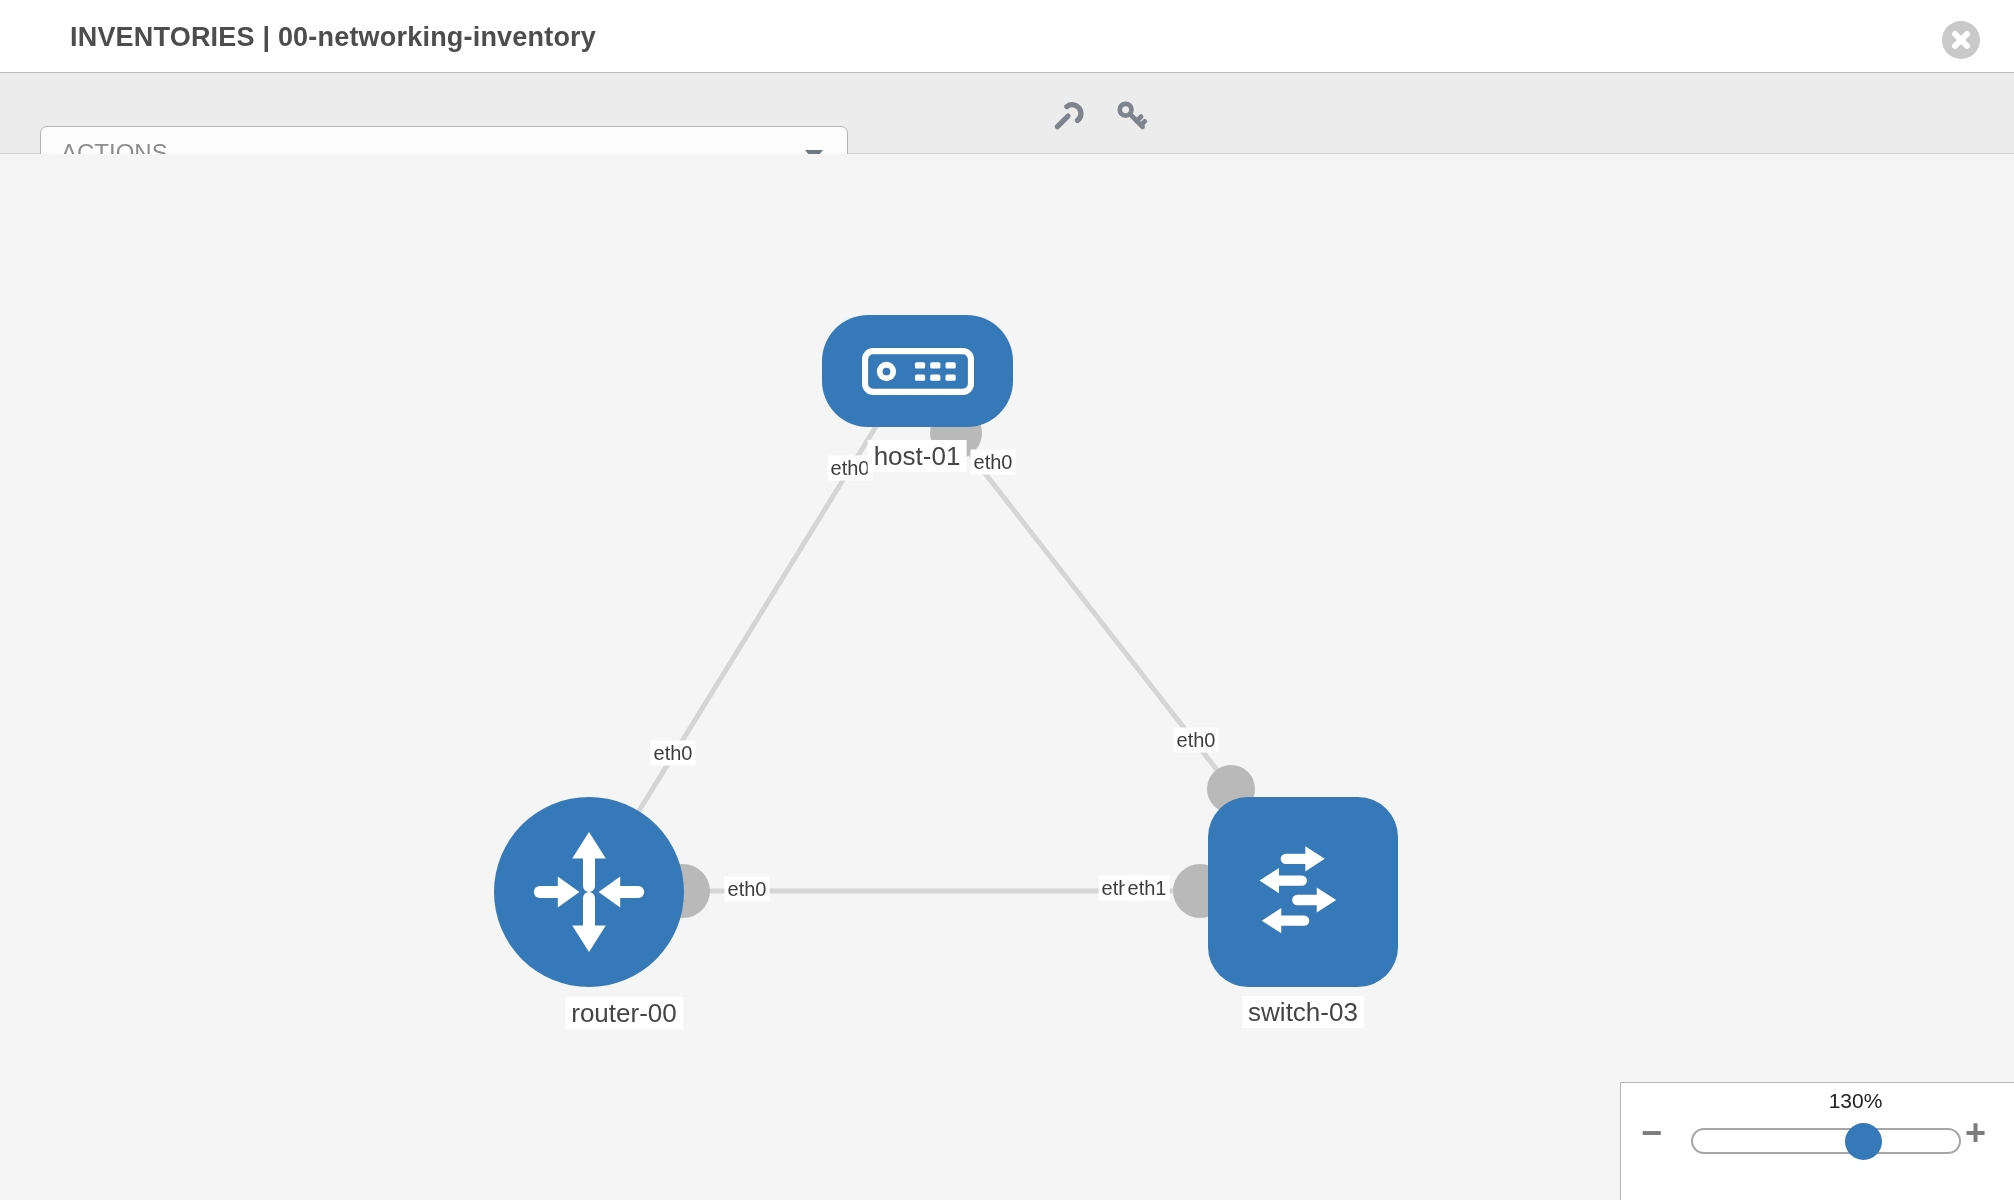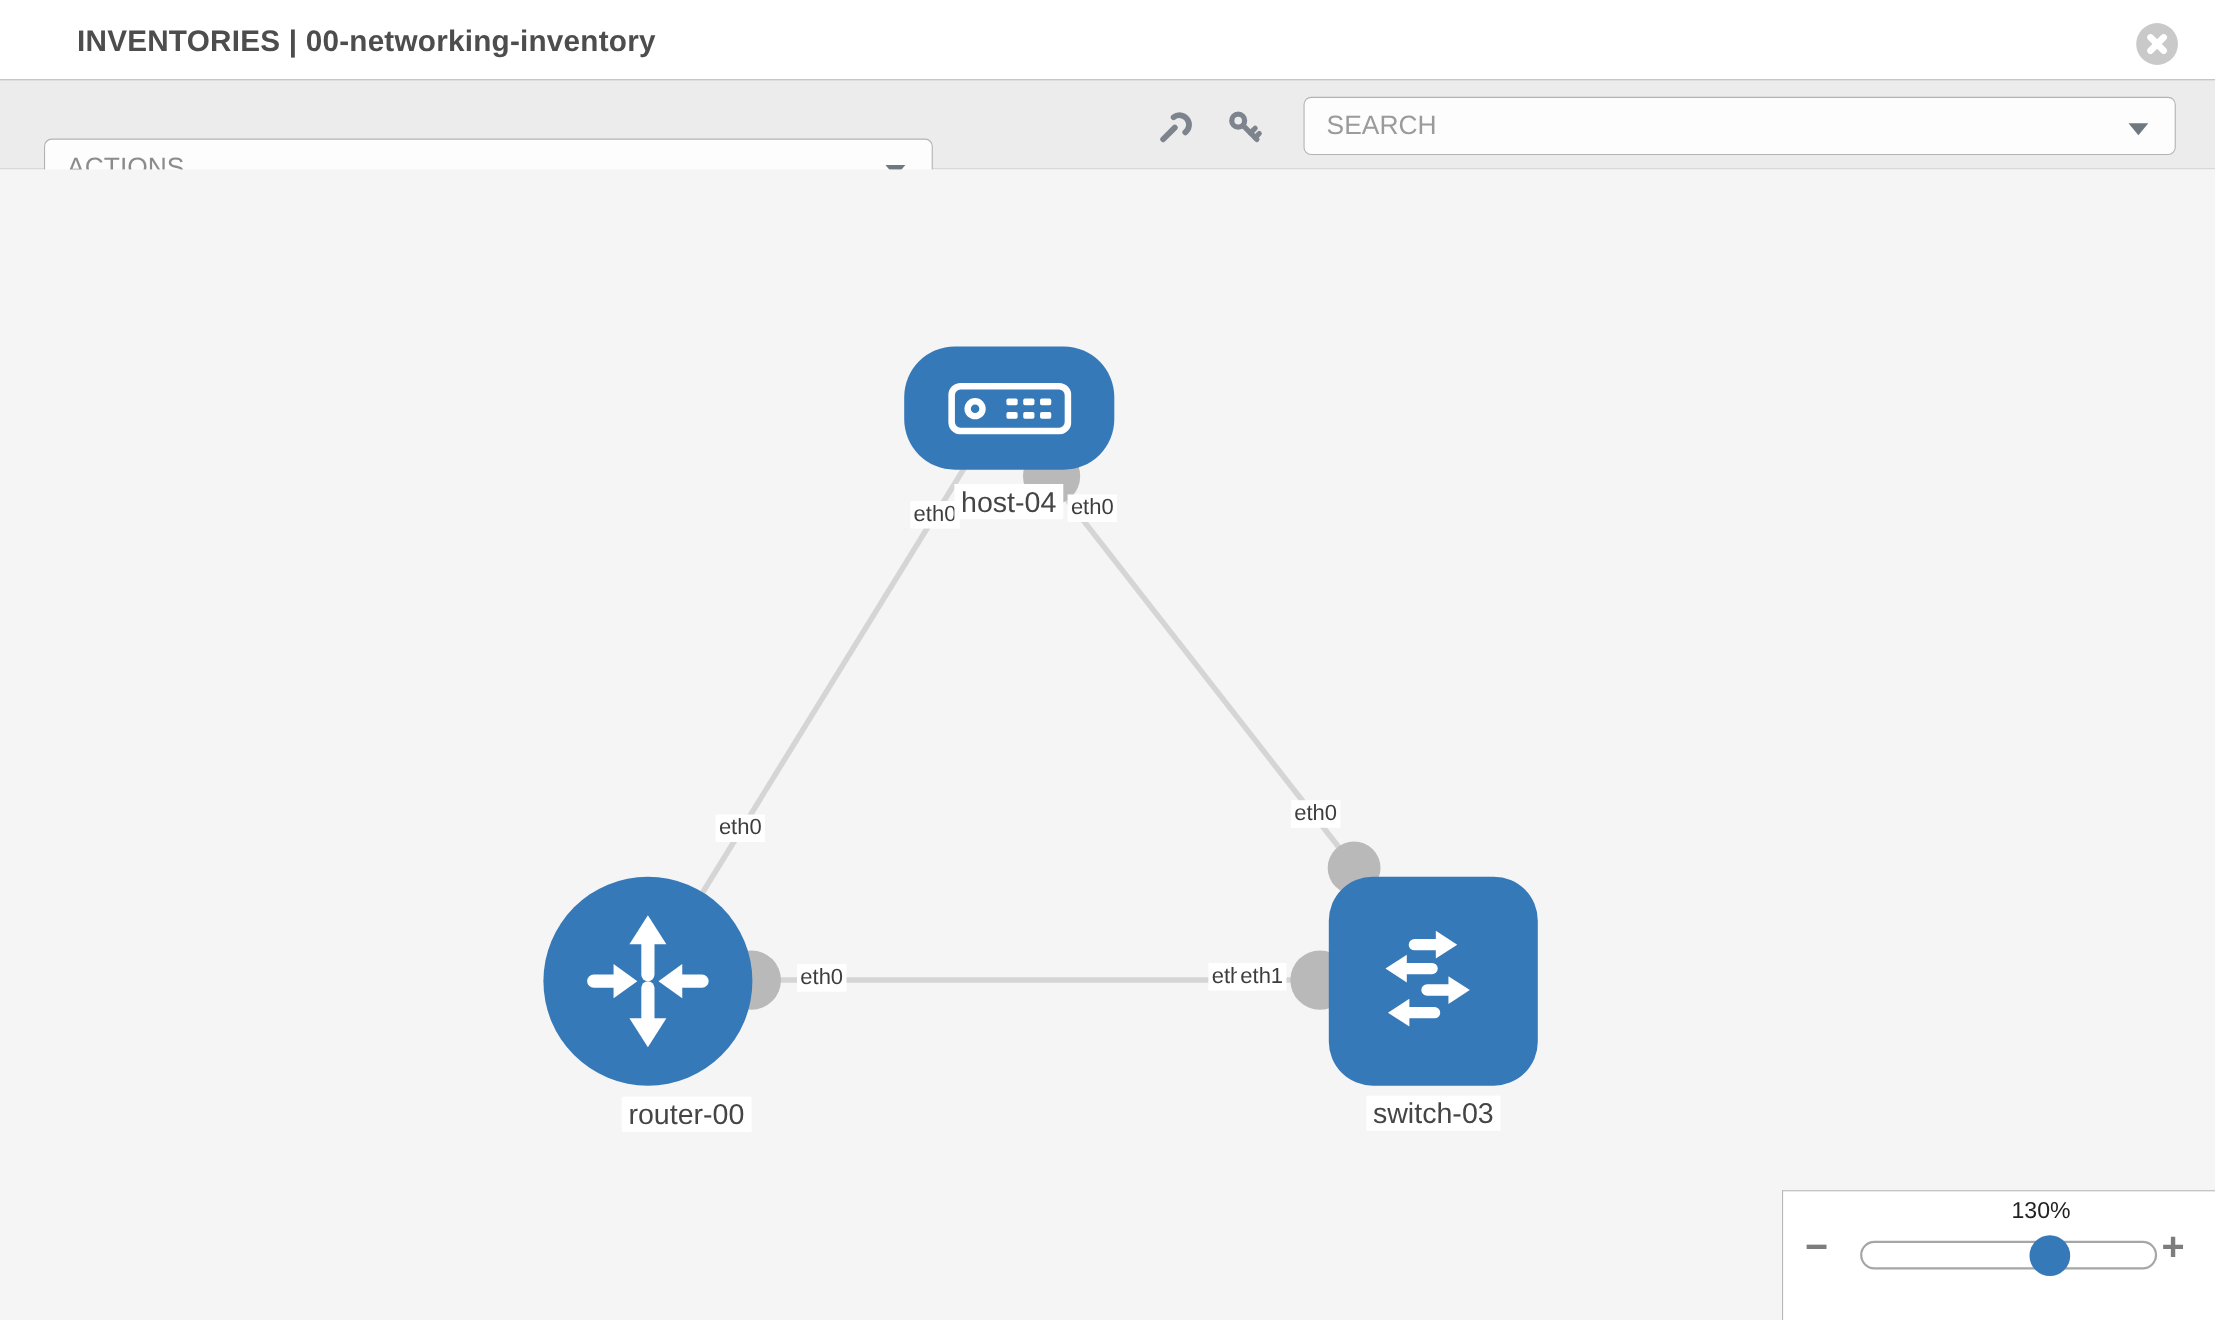--- a/index.html
+++ b/index.html
@@ -91,24 +91,20 @@
     <svg width="34" height="34" viewBox="0 0 32 32">
       <g stroke="#7e848d" stroke-width="4.5" stroke-linecap="round" fill="none">
         <circle cx="10" cy="11" r="5.5"></circle>
         <path d="M14.5 15.5 L26 27"></path>
         <path d="M20.5 21.5 L24.5 17.5"></path>
         <path d="M24.5 25.5 L28 22"></path>
       </g>
     </svg>
   </div>
 
-  <div id="search-select" class="select-box">
-    <span class="lbl">SEARCH</span>
-    <span class="chev"></span>
-  </div>
 </div>
 
 <div id="canvas">
 
   <svg id="links-svg" width="2014" height="1046" viewBox="0 0 2014 1046">
     <g stroke="#d5d5d5" stroke-width="5">
       <line x1="880" y1="266" x2="589" y2="738"></line>
       <line x1="948" y1="272" x2="1242" y2="648"></line>
       <line x1="589" y1="737" x2="1303" y2="737"></line>
     </g>
@@ -163,21 +159,21 @@
       </g>
       <g fill="#ffffff">
         <polygon points="74,26 57,15 57,37"></polygon>
         <polygon points="17,45 34,34 34,56"></polygon>
         <polygon points="84,62 67,51 67,73"></polygon>
         <polygon points="19,80 36,69 36,91"></polygon>
       </g>
     </svg>
   </div>
 
-  <div class="node-label" style="left:917px;  top:302px;">host-04</div>
+  <div class="node-label" style="left:917px;  top:302px;">host-01</div>
   <div class="node-label" style="left:590px;  top:859px;margin-left:34px;">router-00</div>
   <div class="node-label" style="left:1303px; top:858px;">switch-03</div>
 
   <div class="if-label" style="left:850px;  top:314px;">eth0</div>
   <div class="if-label" style="left:993px;  top:308px;">eth0</div>
   <div class="if-label" style="left:673px;  top:599px;">eth0</div>
   <div class="if-label" style="left:1196px; top:586px;">eth0</div>
   <div class="if-label" style="left:747px;  top:735px;">eth0</div>
   <div class="if-label" style="left:1121px; top:734px;">eth0</div>
   <div class="if-label if-front" style="left:1147px; top:734px;text-align:center;">eth1</div>

